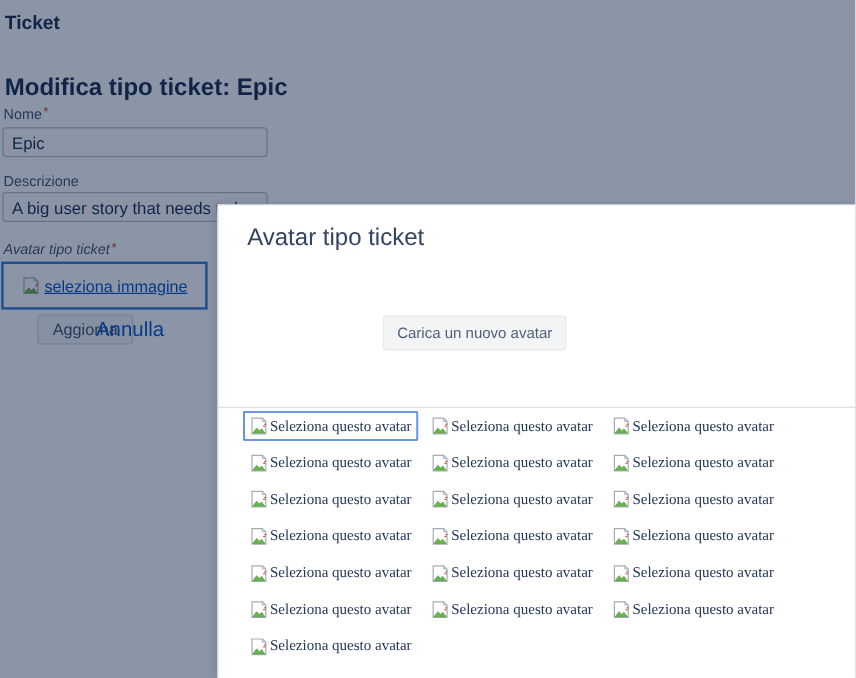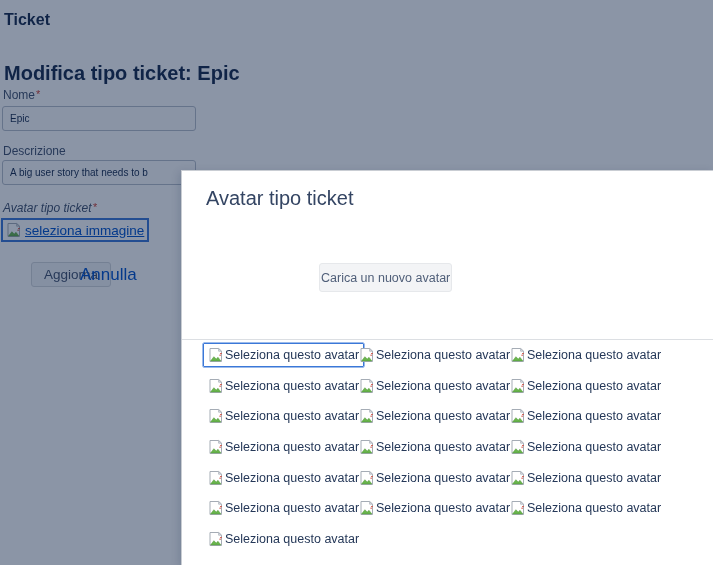--- a/index.html
+++ b/index.html
@@ -22,29 +22,29 @@
   }
   .stage{position:absolute; inset:0; width:713px; height:565px; overflow:hidden;}
 
   
   .base-page{position:absolute; inset:0; background:#fff; z-index:1;}
   .page-title{position:absolute; left:4px; top:11px; font-size:16px; font-weight:700; color:var(--heading);}
   .page-heading{position:absolute; left:4px; top:42px; font-size:20px; font-weight:700; color:var(--heading);margin-top:20px;}
   .field-label{position:absolute; font-size:12px; color:var(--label);}
   .req{color:var(--required); font-size:11px; vertical-align:top; margin-left:1px;}
   .text-input{
-    position:absolute; left:2px; width:194px; height:25px;
+    position:absolute; left:2px; width:221px; height:25px;
     border:1px solid var(--input-border); border-radius:3px; background:#fdfdfe;
-    font-family:inherit; font-size:10px; color:var(--heading); padding:0 7px;
+    font-family:inherit; font-size:14px; color:var(--heading); padding:0 7px;
     white-space:nowrap; overflow:hidden;
   }
   .select-image{
-    position:absolute; left:1px; top:218px; height:24px;
+    position:absolute; left:1px; top:218px; height:40px;
     display:inline-flex; align-items:center; gap:3px;
-    border:2px solid var(--focus-ring); padding:0 3px; background:transparent;
+    border:2px solid var(--focus-ring); padding:0 15px; background:transparent;
     text-decoration:none; cursor:pointer;
   }
   .select-image .link-text{font-size:13.5px; color:var(--link); text-decoration:underline;}
   .btn{
     display:inline-flex; align-items:center; justify-content:center;
     font-family:inherit; cursor:pointer; border-radius:3px;
   }
   .update-btn{
     position:absolute; left:3px; top:262px; height:25px; padding:0 12px;
     background:#f4f5f7; border:1px solid #d4d7dc; font-size:13.5px; color:#42526E;margin-left:28px;
@@ -59,36 +59,36 @@
 
   
   .dialog{
     position:absolute; left:181px; top:170px; width:532px; height:395px;
     background:#fff; z-index:20;
     border-left:1px solid #c9cdd3; border-top:1px solid #c9cdd3;
     box-shadow:-2px 2px 8px rgba(9,30,66,0.15);
   }
   .dialog-title{position:absolute; left:24px; top:16px; font-size:20px; font-weight:400; color:var(--dialog-text);}
   .upload-btn{
-    position:absolute; left:137px; top:92px; height:29px; padding:0 1px;
+    position:absolute; left:137px; top:92px; height:29px; padding:0 11px;
     background:#f3f4f6; border:1px solid #e6e8eb; font-size:12.5px; color:#505f79;
   }
   .dialog-divider{position:absolute; left:0; right:0; top:168px; height:1px; background:var(--divider);}
   .avatar-grid{
     position:absolute; left:21px; top:172px; width:470px;
     display:grid; grid-template-columns:repeat(3,151px); grid-auto-rows:30.66px;
     align-items:start;
   }
   .avatar-item{
     display:inline-flex; align-items:center; gap:1px;
     height:24px; padding:1px 4px; border:1px solid transparent; border-radius:1px;
     text-decoration:none; cursor:pointer; justify-self:start;
   }
   .avatar-item.focused{border-color:var(--focus-ring); box-shadow:0 0 0 0.5px var(--focus-ring);}
-  .avatar-item-label{font-size:12.5px; color:var(--option-text); white-space:nowrap;}
+  .avatar-item-label{font-size:12.5px; color:var(--option-text); white-space:nowrap;font-family:Liberation Serif, serif;}
   .img-icon{width:16px; height:16px; display:inline-block; flex:0 0 16px;}
   .img-icon svg{display:block;}
 </style>
 </head>
 <body>
 
 <div class="stage">
 
   <div class="base-page">
     <h1 class="page-title">Ticket</h1>

